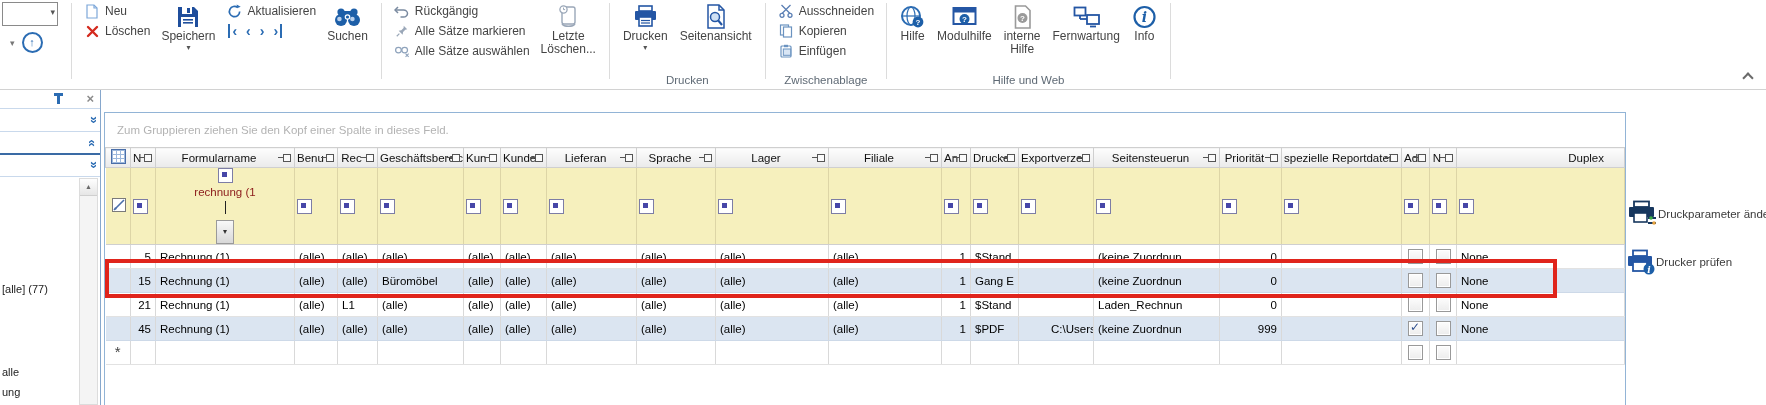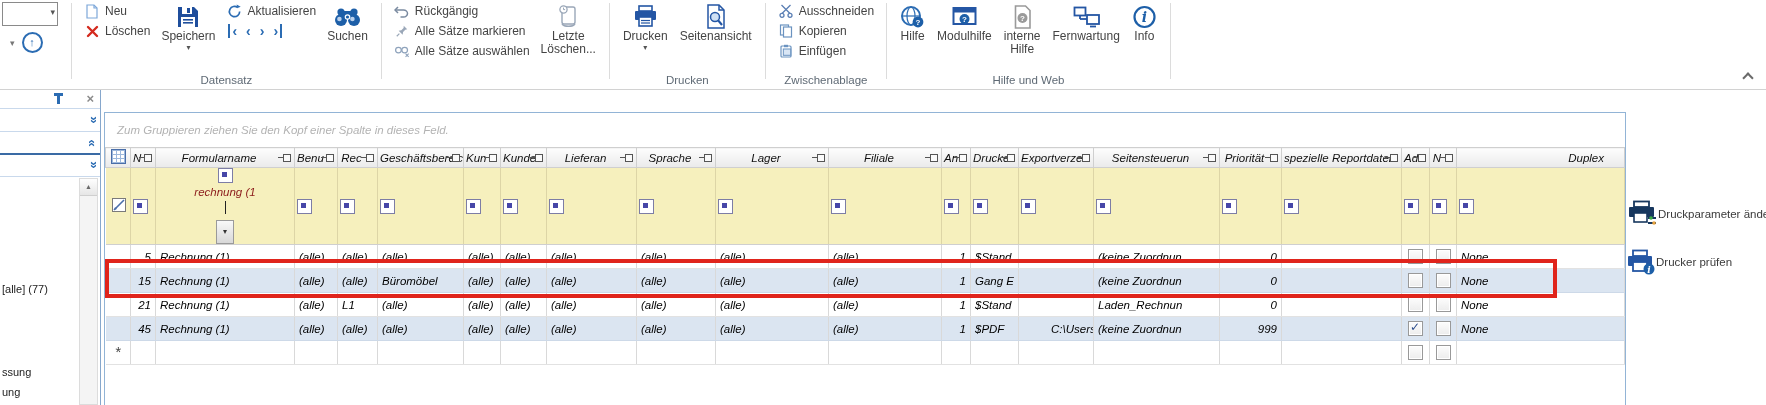--- a/index.html
+++ b/index.html
@@ -60,21 +60,21 @@
     text-align:center;font-size:7px;color:#6a6a6a;line-height:16px;}
 
   
   .main{position:absolute;left:101px;top:90px;right:0;bottom:0;background:#fff;}
   .tabbar{position:absolute;left:3px;top:0;height:22px;display:flex;align-items:flex-end;}
   .tab{padding:3px 11px 4px 11px;color:#2c4a66;font-size:12px;cursor:default;white-space:nowrap;}
   .tab.active{background:linear-gradient(#f5f9fe,#d6e6f8);border:1px solid #88aede;border-bottom:none;
     border-radius:3px 3px 0 0;color:#1a3a5c;}
 
   .gridwrap{position:absolute;left:3px;top:22px;width:1520px;bottom:0;background:#fff;
-    border:1px solid #92b4d6;border-bottom:none;overflow:hidden;font-style:italic;}
+    border:1px solid #92b4d6;border-bottom:none;overflow:hidden;}
   .group-hint{height:34px;line-height:34px;padding-left:12px;color:#b3b3b3;font-size:11.5px;background:#fff;}
   table.grid{border-collapse:collapse;table-layout:fixed;width:1519px;font-size:11.5px;}
   table.grid th{height:19px;font-weight:normal;background:linear-gradient(#fdfdfd,#eaeaea);
     border:1px solid #cfcfcf;padding:0 2px;position:relative;white-space:nowrap;overflow:hidden;color:#111;}
   .pin{position:absolute;right:3px;top:6px;width:13px;height:8px;}
   .pin::before{content:"";position:absolute;right:0;top:0;width:6px;height:6px;border:1px solid #555;background:#fafafa;}
   .pin::after{content:"";position:absolute;left:0;top:3px;width:6px;height:1px;background:#555;}
   tr.frow td{height:28px;background:#f6f0bd;border-right:1px solid #ddd5a6;border-bottom:1px solid #cfcfcf;
     padding:0 2px;vertical-align:middle;white-space:nowrap;overflow:hidden;}
   .fbtn{display:inline-block;width:13px;height:13px;background:#fff;border:1px solid #7d7da5;
@@ -185,21 +185,20 @@
               <circle cx="20" cy="14" r="6" fill="#1d5fa8"></circle>
               <circle cx="13.5" cy="11" r="2.8" fill="#fff"></circle>
               <circle cx="13.5" cy="11" r="1.6" fill="#1d5fa8"></circle>
               <circle cx="5.4" cy="13" r="2.3" fill="#b9d0ec"></circle>
               <circle cx="18.4" cy="13" r="2.3" fill="#b9d0ec"></circle>
             </svg>
         </span>
         <span class="bl">Suchen</span>
       </div>
     </div>
-    <div class="rg-label">Datensatz</div>
   </div>
   <div class="rsep"></div>
 
   <div class="rgroup">
     <div class="rg-content">
       <div class="vstack">
         <div class="sbtn">
           <span class="ic">
             <svg width="15" height="13" viewBox="0 0 15 13">
                 <path d="M4 2 L1 5 L4 8" stroke="#7a8aa0" stroke-width="1.5" fill="none"></path>
@@ -392,21 +391,21 @@
     <span class="dblchev up">«</span>
   </div>
   <div class="sb-row strong" style="top:42px">
     <span class="dblchev down">«</span>
   </div>
   <div class="sb-row" style="top:65px">
     <span class="dblchev up">«</span>
   </div>
   <div class="sb-list">
     <span class="sb-item" style="top:105px">[alle] (77)</span>
-    <span class="sb-item" style="top:188px">ssung</span>
+    <span class="sb-item" style="top:188px">alle</span>
     <span class="sb-item" style="top:208px">ung</span>
   </div>
   <div class="sb-scroll">
     <div class="sb-scroll-up">▲</div>
   </div>
 </div>
 
 <div class="main">
 
   <div class="gridwrap" style="position:absolute;">

